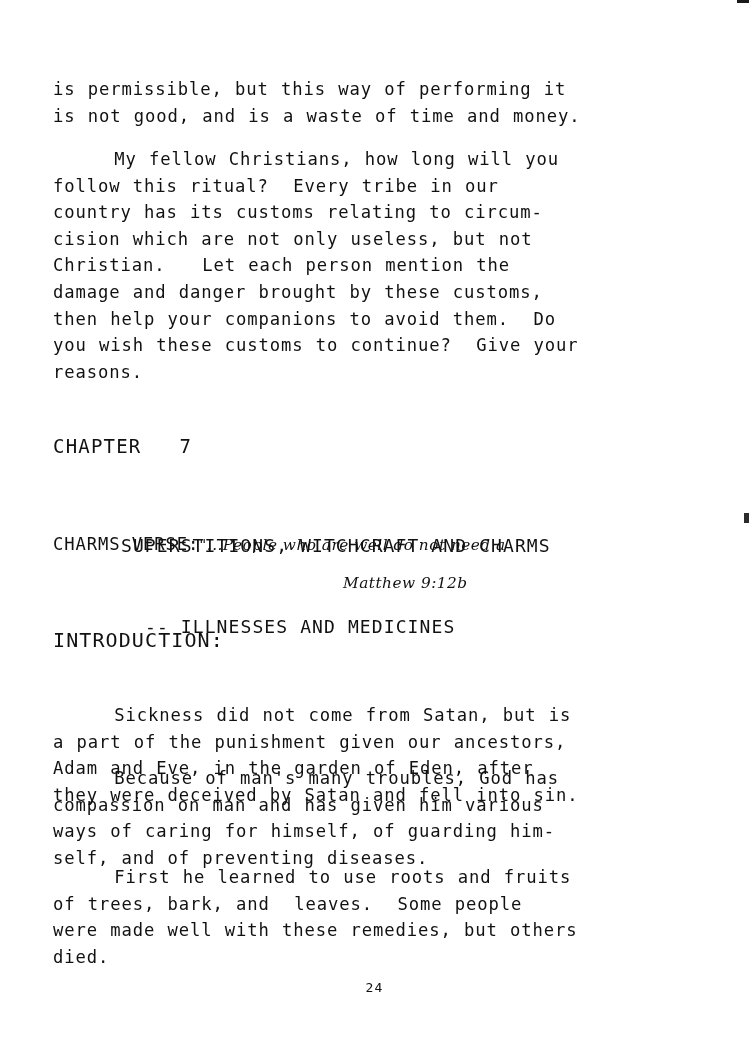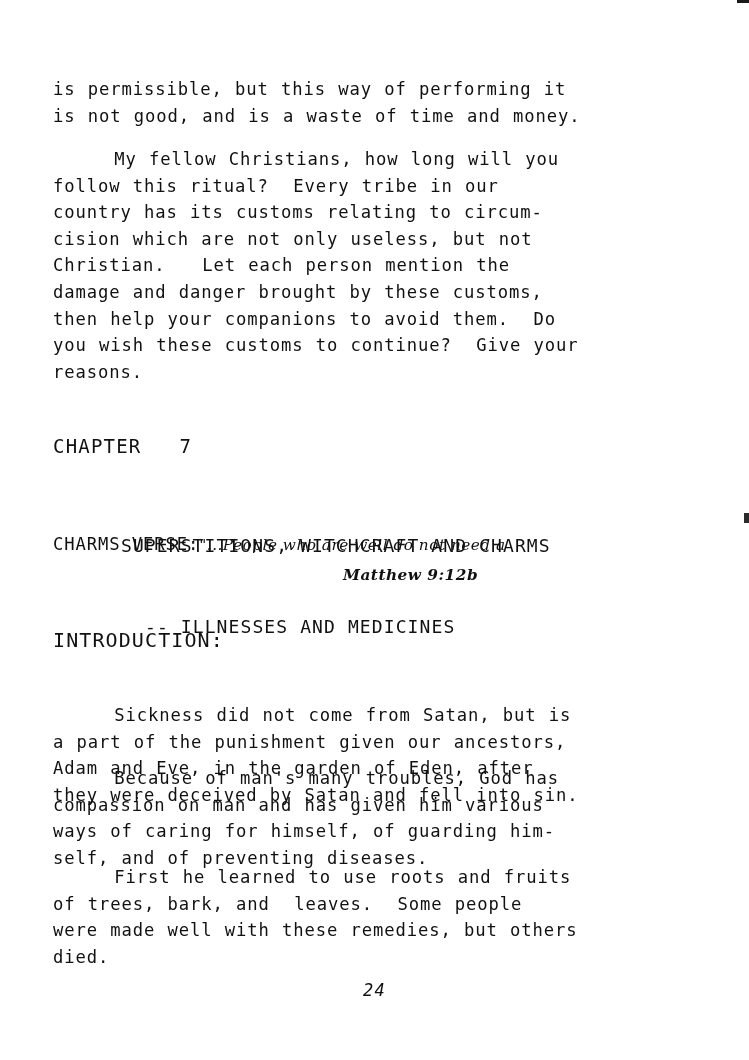--- a/index.html
+++ b/index.html
@@ -84,41 +84,40 @@
     white-space: pre;
   }
   .memory-quote {
     font-family: "DejaVu Serif", serif;
     font-style: italic;
     font-size: 15.3px;
     letter-spacing: 0.5px;
   }
   .mq-l1 { display: inline; }
   .mq-l2 { display: block; padding-left: 200px; margin-top: 1px; }
-  .mq-l3 { display: block; padding-left: 290px; margin-top: 3px; font-weight: bold; }
+  .mq-l3 { display: block; padding-left: 290px; margin-top: 11px; }
   .intro-label {
     position: absolute;
     left: 53px;
     top: 628px;
     font-size: 20px;
     letter-spacing: 1.1px;
     white-space: pre;
   }
   .p3 { top: 658px; margin-top: 44px; }
   .p4 { top: 765px; }
   .p5 { top: 864px; }
   .page-number {
     position: absolute;
     left: 0;
     top: 980px;
     width: 749px;
     text-align: center;
-    font-size: 17px;
+    font-size: 13px;
     letter-spacing: 1.2px;
-    font-style: italic;
   }
 </style>
 </head>
 <body>
 
 <div class="page">
 
   <div class="edge-tick"></div>
   <div class="edge-tick-mid"></div>
 

